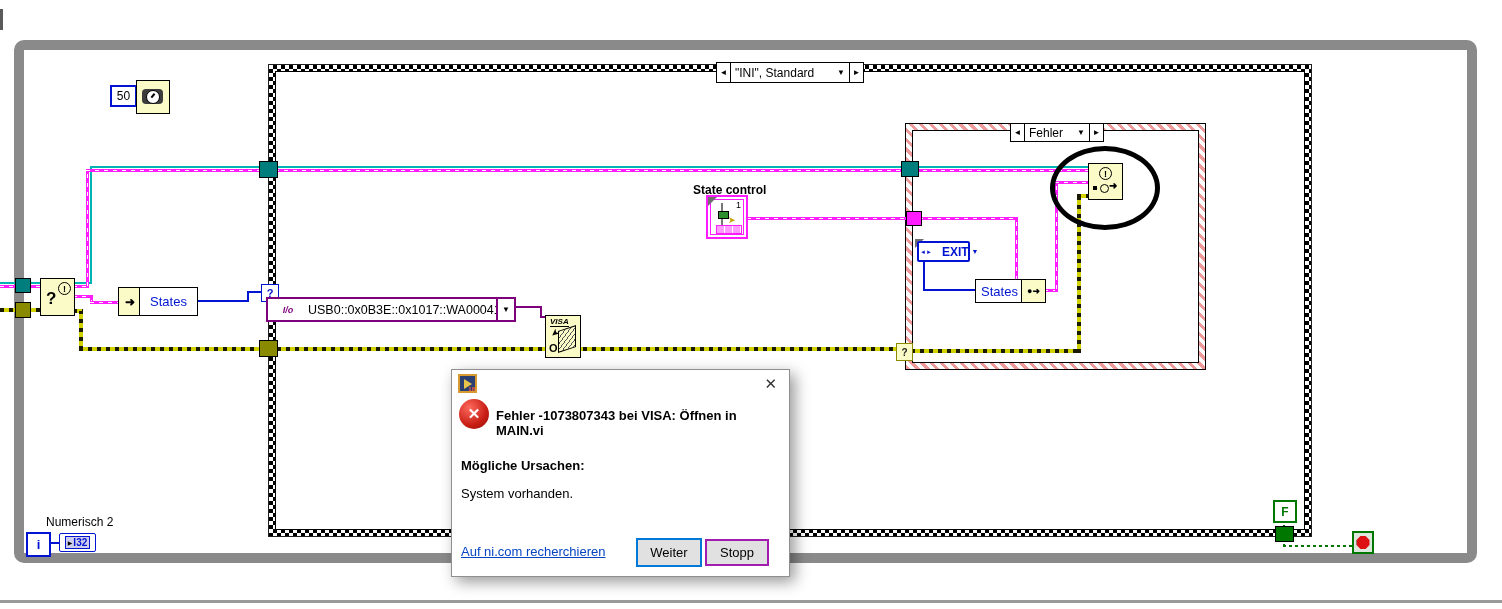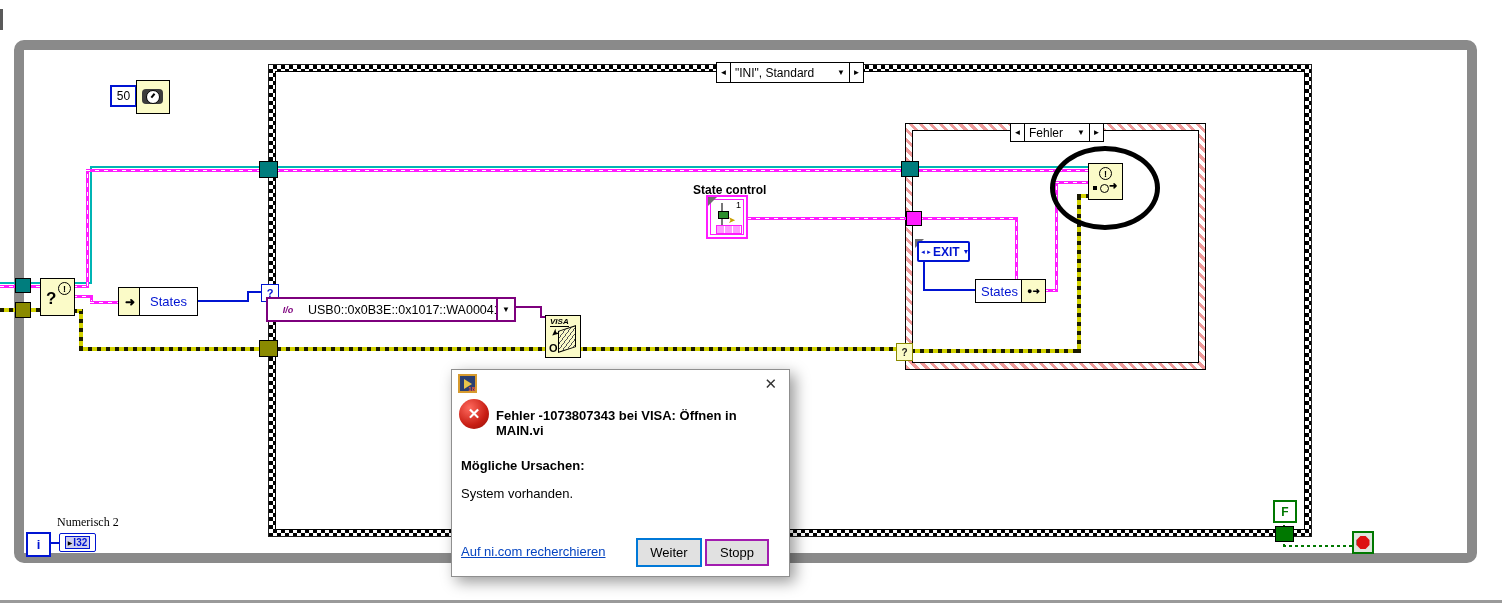--- a/index.html
+++ b/index.html
@@ -173,21 +173,21 @@
     <div class="abs" style="left:13px;top:6px;width:2px;height:22px;background:#777;"></div>
     <div class="abs" style="left:10px;top:14px;width:9px;height:6px;background:#2e8f2e;border:1px solid #000;"></div>
     <span class="abs" style="right:5px;top:3px;font-size:9px;">1</span>
     <span class="abs" style="left:20px;top:18px;font-size:9px;color:#c8a000;">➤</span>
     <div class="abs" style="left:8px;bottom:3px;width:24px;height:7px;border:1px solid #ff1cff;background:repeating-linear-gradient(90deg,#ff9bff 0 7px,#fff 7px 8px);"></div>
   </div>
 
   <div class="fold" style="left:915px;top:239px;z-index:7;"></div>
   <div class="abs" style="left:917px;top:241px;width:53px;height:21px;background:#fff;border:2px solid #0014d2;border-radius:2px;box-sizing:border-box;display:flex;align-items:center;z-index:7;">
     <span style="font-size:6px;color:#0014d2;margin-left:1px;">◄►</span>
-    <span style="font-size:12px;font-weight:bold;color:#0014d2;margin-left:1px;">EXIT</span>
+    <span style="font-size:12px;font-weight:bold;color:#0014d2;margin-left:10px;">EXIT</span>
     <span style="font-size:7px;color:#0014d2;margin-left:3px;">▼</span>
   </div>
 
   <div class="abs whitebox" style="left:975px;top:279px;width:47px;height:22px;display:flex;align-items:center;justify-content:center;color:#0014d2;font-size:13px;">
       <span>States</span>
     </div>
   <div class="abs nbox" style="left:1021px;top:279px;width:23px;height:22px;display:flex;align-items:center;justify-content:center;font-size:9px;font-weight:bold;">
       <span>●➜</span>
     </div>
 
@@ -202,21 +202,21 @@
   <div class="abs term" style="left:1273px;top:500px;width:20px;height:19px;border:2px solid #007800;color:#007800;font-weight:bold;font-size:12px;">
       <span>F</span>
     </div>
   <div class="abs" style="left:1352px;top:531px;width:22px;height:23px;border:2px solid #007800;background:#dfe8df;box-sizing:border-box;display:flex;align-items:center;justify-content:center;z-index:7;">
     <div style="width:13px;height:13px;background:#dd1111;clip-path:polygon(30% 0,70% 0,100% 30%,100% 70%,70% 100%,30% 100%,0 70%,0 30%);outline:1px solid #550000;"></div>
   </div>
 
   <div class="abs term" style="left:26px;top:532px;width:21px;height:21px;border:2px solid #0014d2;color:#0014d2;font-weight:bold;font-size:13px;">
       <span>i</span>
     </div>
-  <div class="abs" style="left:57px;top:515px;font-size:12px;z-index:8;font-family:Liberation Serif, serif;">Numerisch 2</div>
+  <div class="abs" style="left:46px;top:515px;font-size:12px;z-index:8;">Numerisch 2</div>
   <div class="abs" style="left:59px;top:533px;width:37px;height:19px;border:1px solid #0014d2;border-radius:2px;background:#fff;box-sizing:border-box;display:flex;align-items:center;justify-content:center;z-index:7;">
     <div style="background:#cfcfec;border:1px solid #0014d2;padding:0 2px;display:flex;align-items:center;">
       <span style="font-size:6px;color:#000;margin-right:1px;">▶</span>
       <span style="font-size:10px;font-weight:bold;color:#0014d2;">I32</span>
     </div>
   </div>
 
   <div class="abs selbox" style="left:716px;top:62px;width:146px;height:19px;">
     <span class="cell arr">◄</span>
     <span class="cell mid">

